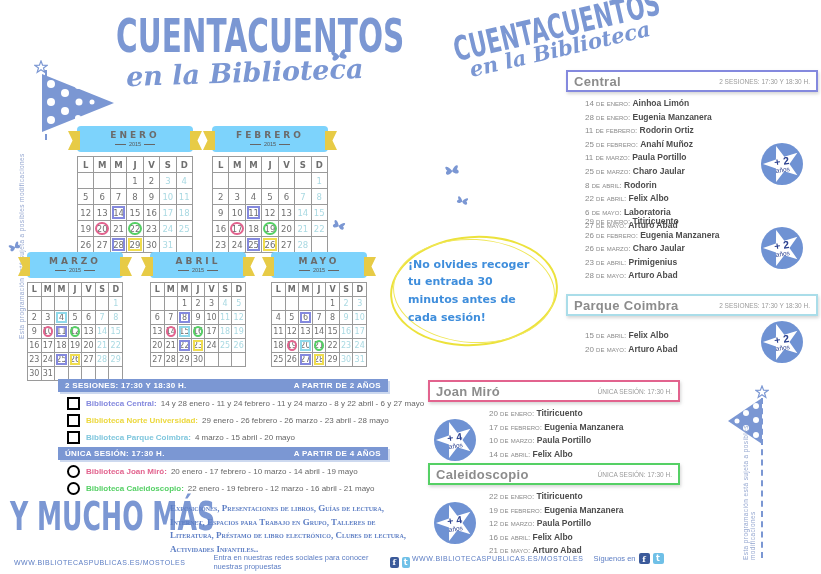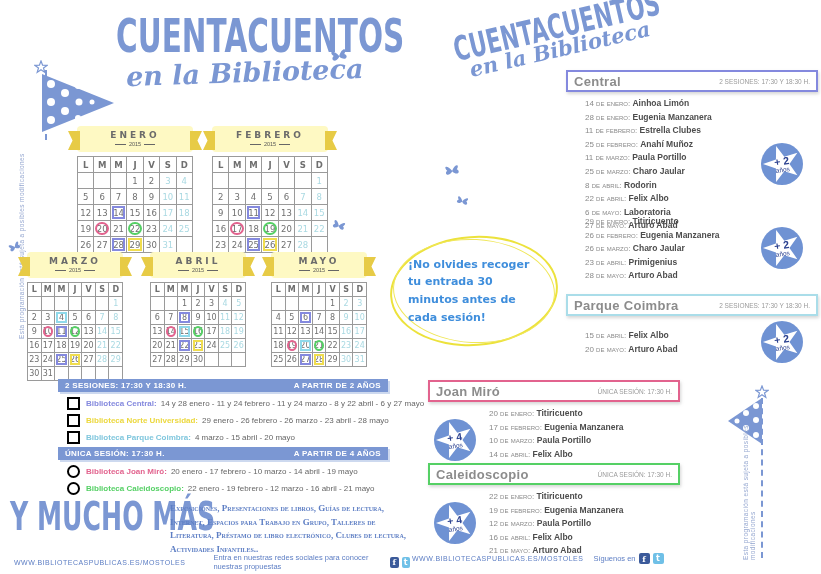--- a/index.html
+++ b/index.html
@@ -13,21 +13,21 @@
   #subL{position:absolute;left:126px;top:57px;font-size:27px;transform:rotate(-2deg);}
   #titleR-wrap{position:absolute;left:410px;top:42px;transform:rotate(-13deg);transform-origin:left top;}
   #titleR{font-size:30px;}
   #subR{font-size:21px;margin:-7px 0 0 52px;}
   
   .vnote{position:absolute;writing-mode:vertical-rl;transform:rotate(180deg);
          font-size:6.5px;color:#95a7d0;letter-spacing:.4px;}
   .pole{position:absolute;border-left:2px dashed #7b97d3;width:0;}
   
   .cal{position:absolute;}
-  .cal-banner{position:relative;height:26px;background:#fef9c3;border-radius:4px;text-align:center;}
+  .cal-banner{position:relative;height:26px;background:#7dd3fc;border-radius:4px;text-align:center;}
   .cal-banner::before{content:"";position:absolute;left:-9px;top:5px;width:12px;height:19px;background:#e7cb46;
         clip-path:polygon(0 0,100% 0,100% 100%,0 100%,38% 50%);}
   .cal-banner::after{content:"";position:absolute;right:-9px;top:5px;width:12px;height:19px;background:#e7cb46;
         clip-path:polygon(0 0,100% 0,62% 50%,100% 100%,0 100%);}
   .cal-month{font-size:9px;font-weight:bold;letter-spacing:3px;color:#6b6b6b;padding-top:4px;font-family:"DejaVu Sans",sans-serif;}
   .cal-year{font-size:5.5px;color:#555;line-height:8px;}
   .cal-year::before,.cal-year::after{content:"";display:inline-block;width:11px;border-top:1px solid #666;vertical-align:middle;margin:0 3px;}
   .cal-grid{display:grid;grid-template-columns:repeat(7,1fr);margin-top:4px;background:#fff;
         border-top:1px solid #9a9a9a;border-left:1px solid #9a9a9a;}
   .cell{position:relative;border-right:1px solid #9a9a9a;border-bottom:1px solid #9a9a9a;
@@ -456,21 +456,21 @@
 
   <div class="venue" style="left:566px;top:70px;">
       <div class="v-head b-central">
         <span class="v-name">Central</span>
         <span class="v-session">2 SESIONES: 17:30 Y 18:30 H.</span>
       </div>
       <div class="v-body">
         <div class="v-list">
           <div class="ev"><span class="ev-date">14 de enero: </span><span class="ev-name">Ainhoa Limón</span></div>
           <div class="ev"><span class="ev-date">28 de enero: </span><span class="ev-name">Eugenia Manzanera</span></div>
-          <div class="ev"><span class="ev-date">11 de febrero: </span><span class="ev-name">Estrella Clubes</span></div>
+          <div class="ev"><span class="ev-date">11 de febrero: </span><span class="ev-name">Rodorin Ortiz</span></div>
           <div class="ev"><span class="ev-date">25 de febrero: </span><span class="ev-name">Anahí Muñoz</span></div>
           <div class="ev"><span class="ev-date">11 de marzo: </span><span class="ev-name">Paula Portillo</span></div>
           <div class="ev"><span class="ev-date">25 de marzo: </span><span class="ev-name">Charo Jaular</span></div>
           <div class="ev"><span class="ev-date">8 de abril: </span><span class="ev-name">Rodorin</span></div>
           <div class="ev"><span class="ev-date">22 de abril: </span><span class="ev-name">Felix Albo</span></div>
           <div class="ev"><span class="ev-date">6 de mayo: </span><span class="ev-name">Laboratoria</span></div>
           <div class="ev"><span class="ev-date">27 de mayo: </span><span class="ev-name">Arturo Abad</span></div>
         </div>
         <div class="star-badge"><svg width="44" height="44" viewBox="0 0 44 44">
             <circle cx="22" cy="22" r="21" fill="#6f92d3"></circle>

